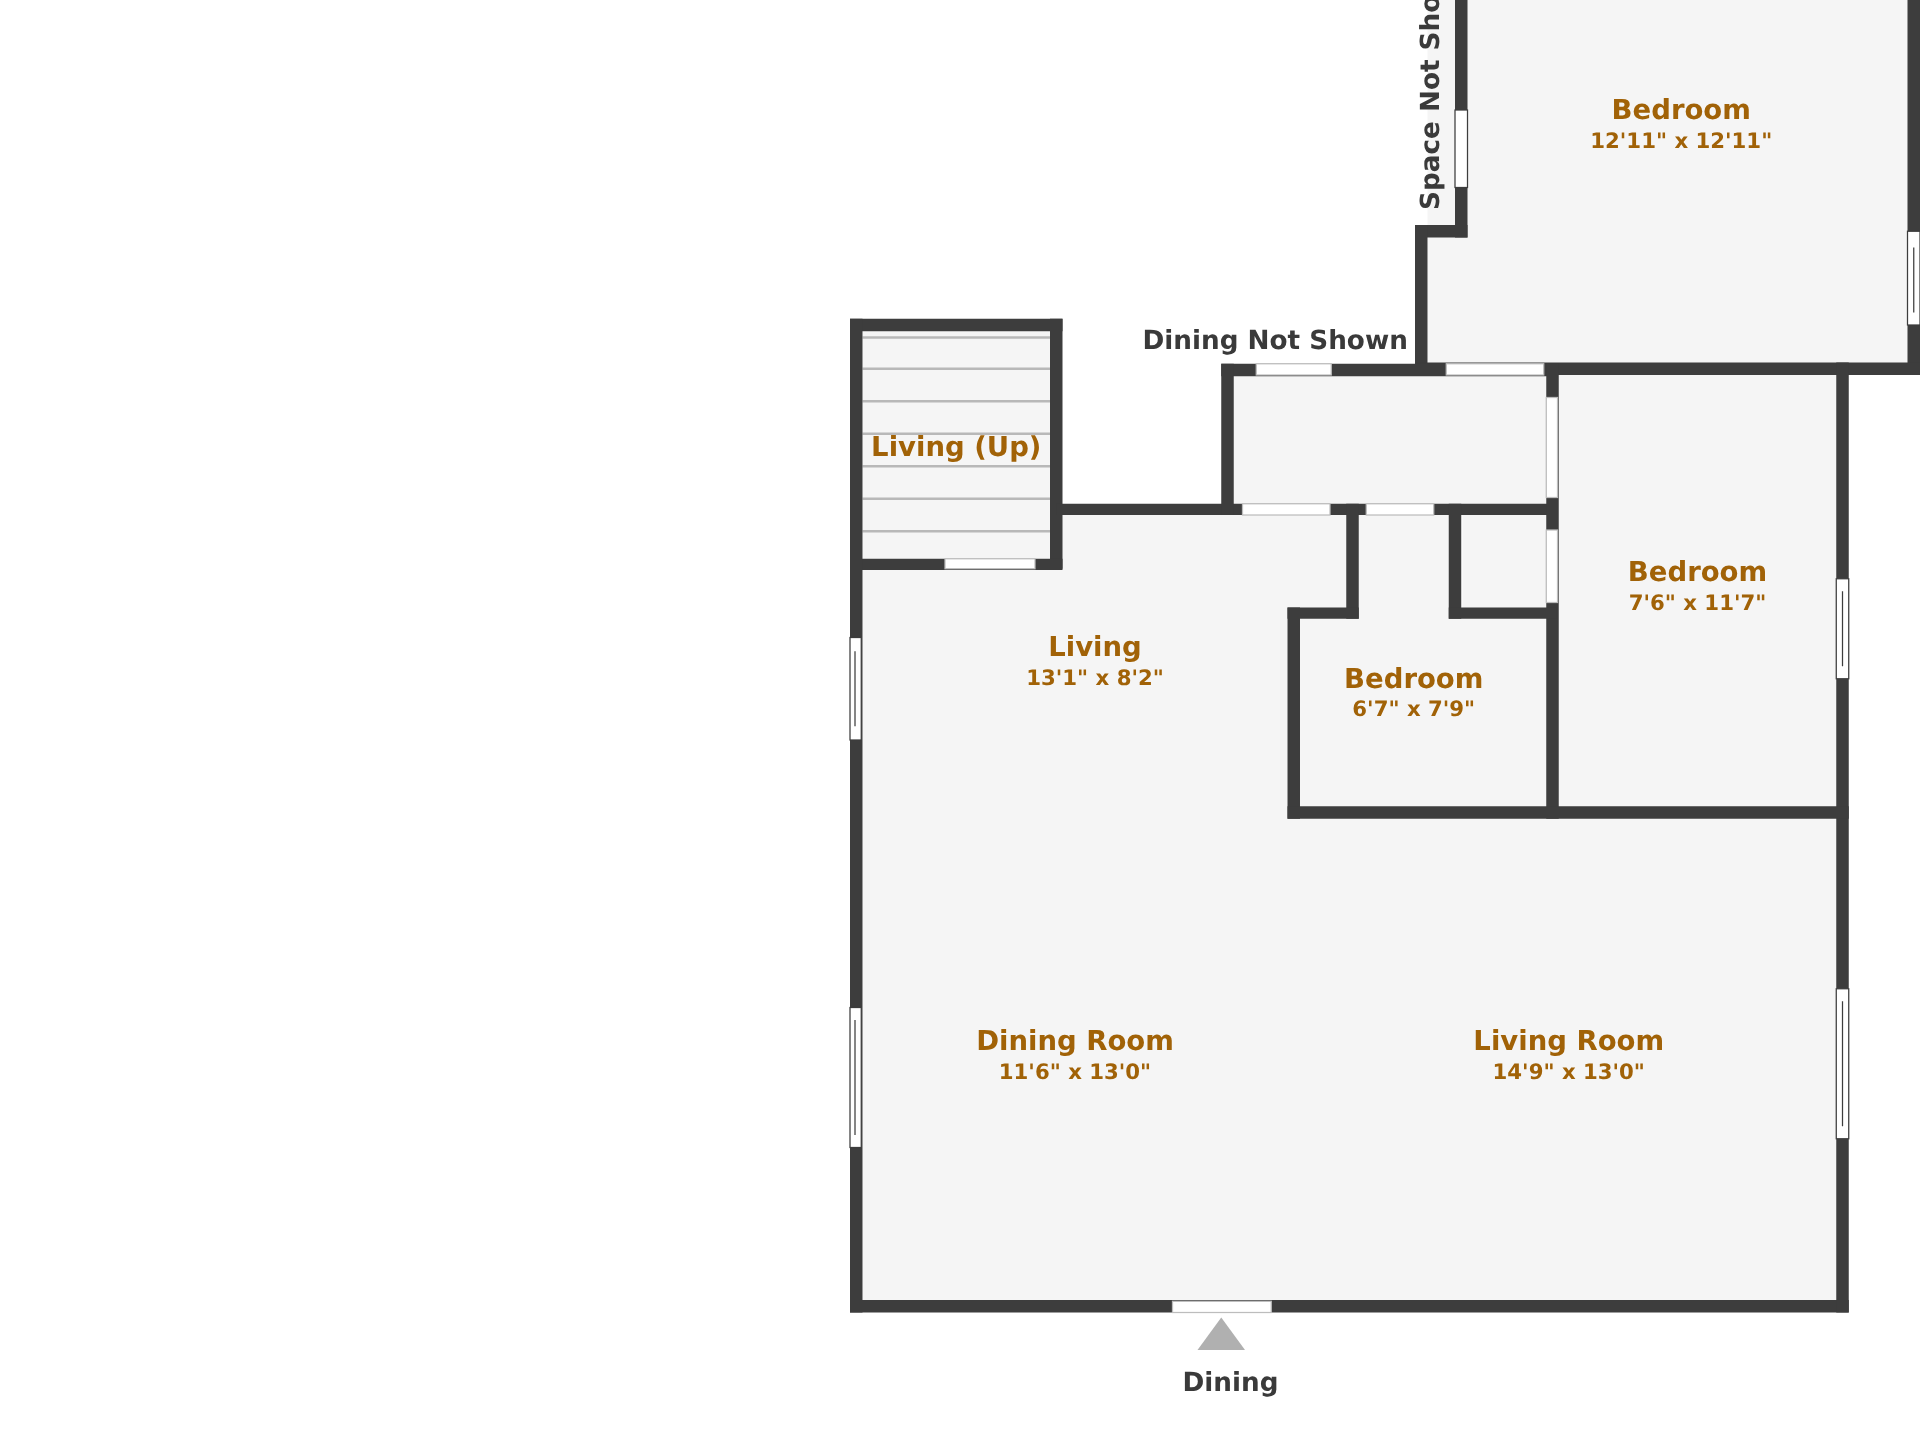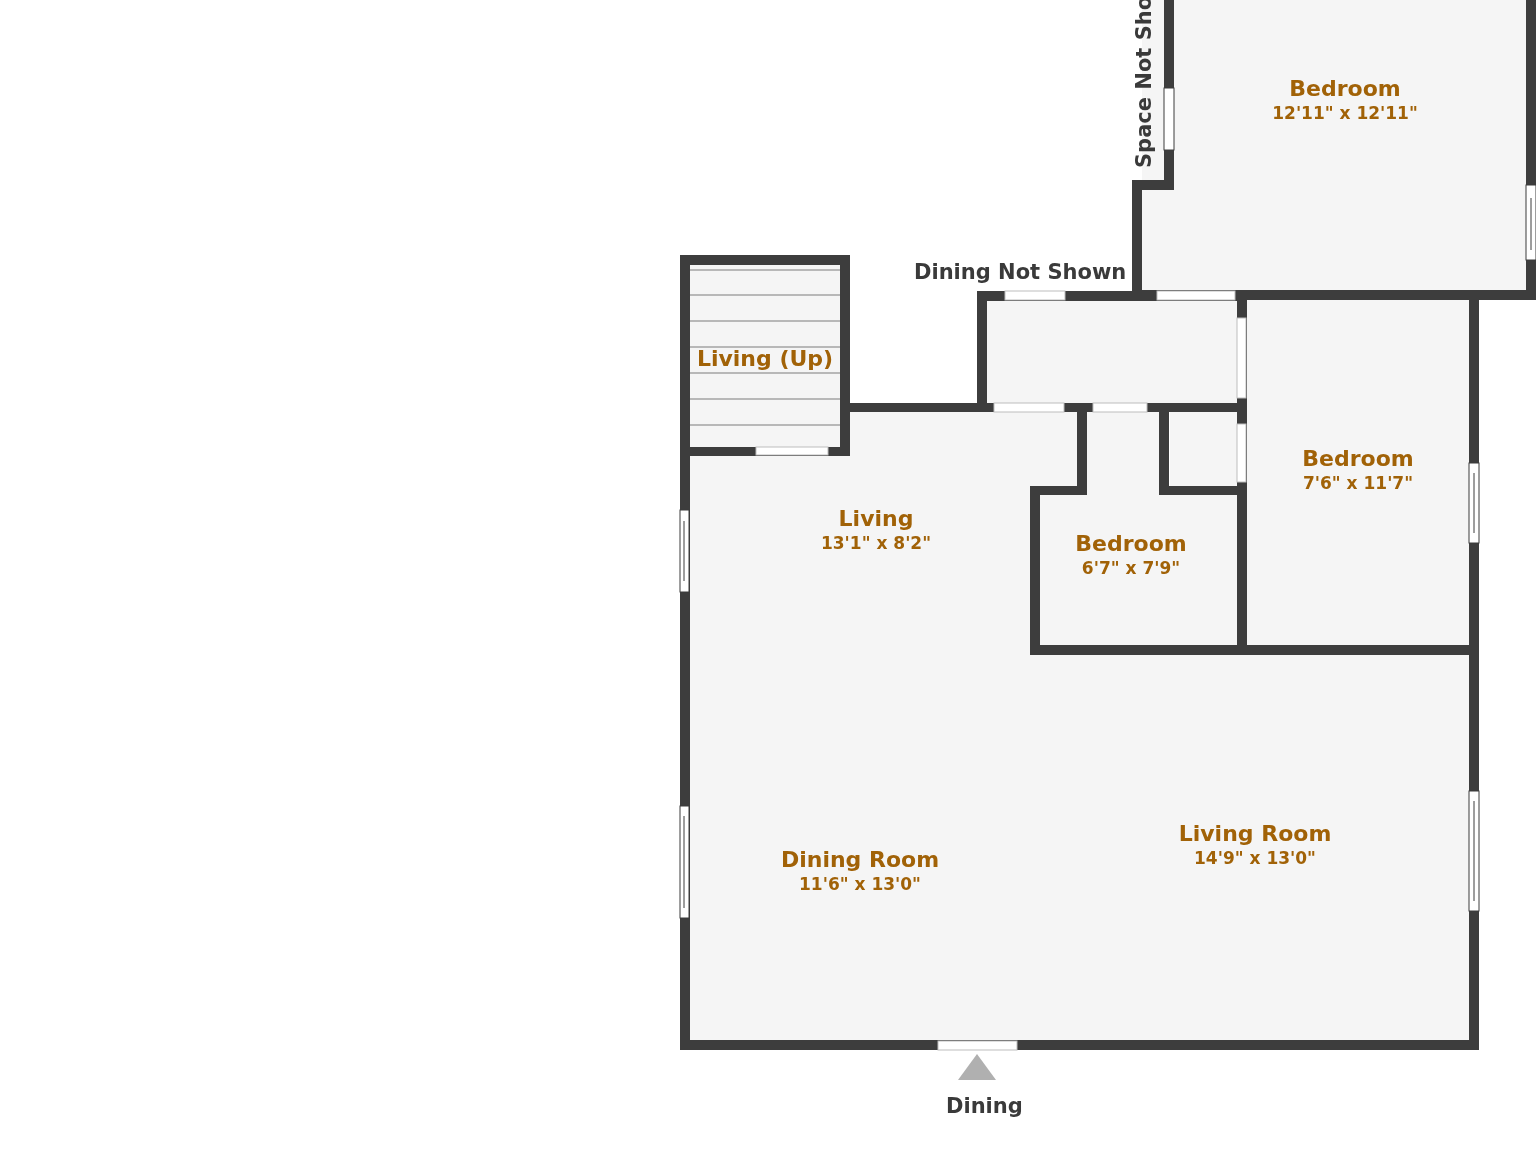--- a/index.html
+++ b/index.html
@@ -119,21 +119,21 @@
 <div class="label" style="left:1131px; top:531px;">
   <span class="room-name">Bedroom</span>
   <span class="room-dim">6'7" x 7'9"</span>
 </div>
 
 <div class="label" style="left:1358px; top:446px;">
   <span class="room-name">Bedroom</span>
   <span class="room-dim">7'6" x 11'7"</span>
 </div>
 
-<div class="label" style="left:860px; top:821px;margin-top:26px;">
+<div class="label" style="left:860px; top:821px;">
   <span class="room-name">Dining Room</span>
   <span class="room-dim">11'6" x 13'0"</span>
 </div>
 
 <div class="label" style="left:1255px; top:821px;">
   <span class="room-name">Living Room</span>
   <span class="room-dim">14'9" x 13'0"</span>
 </div>
 
 <div class="annot" style="left:914px; top:260px;">Dining Not Shown</div>

